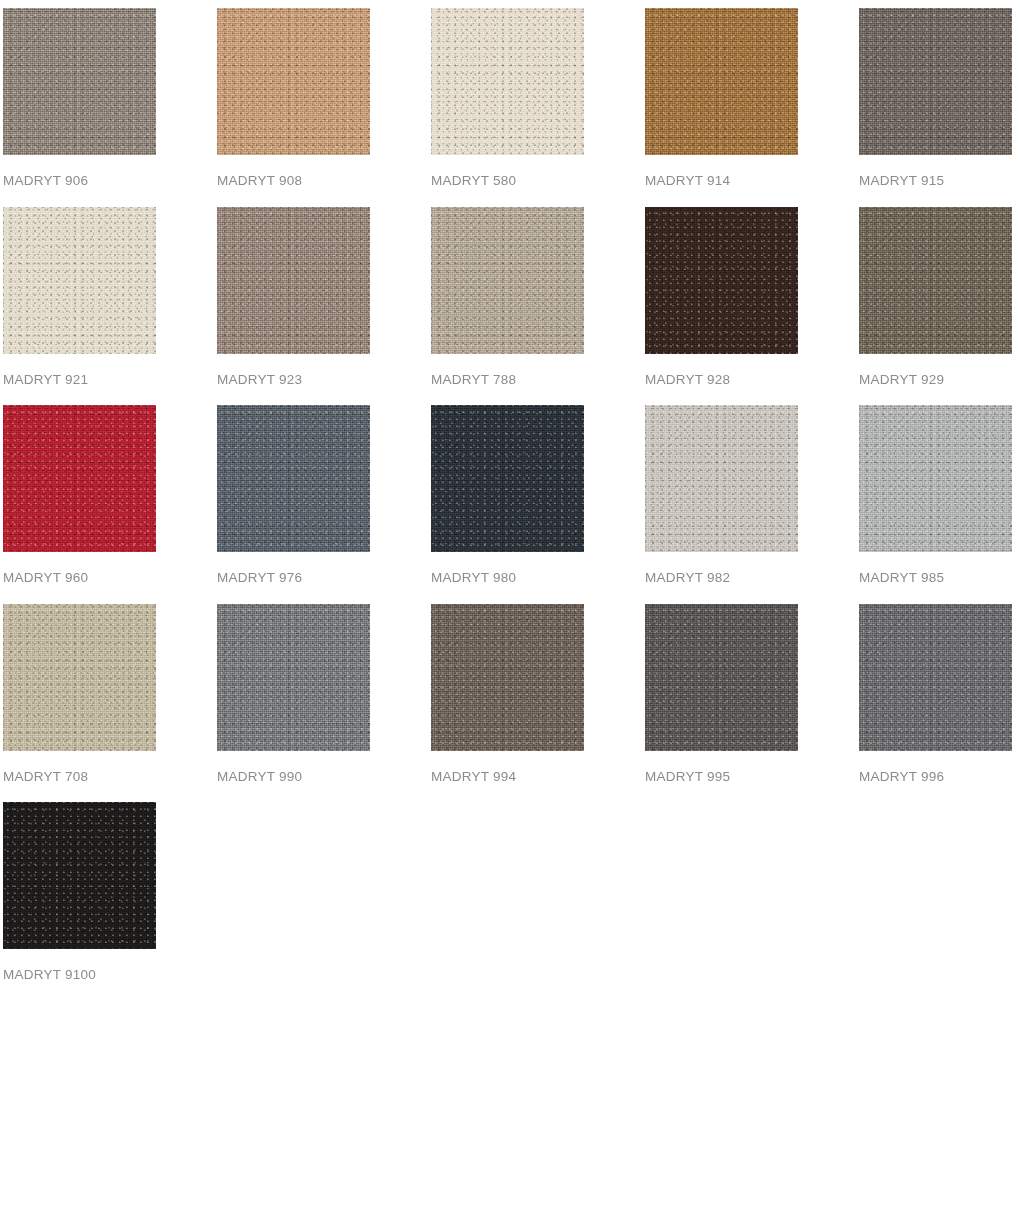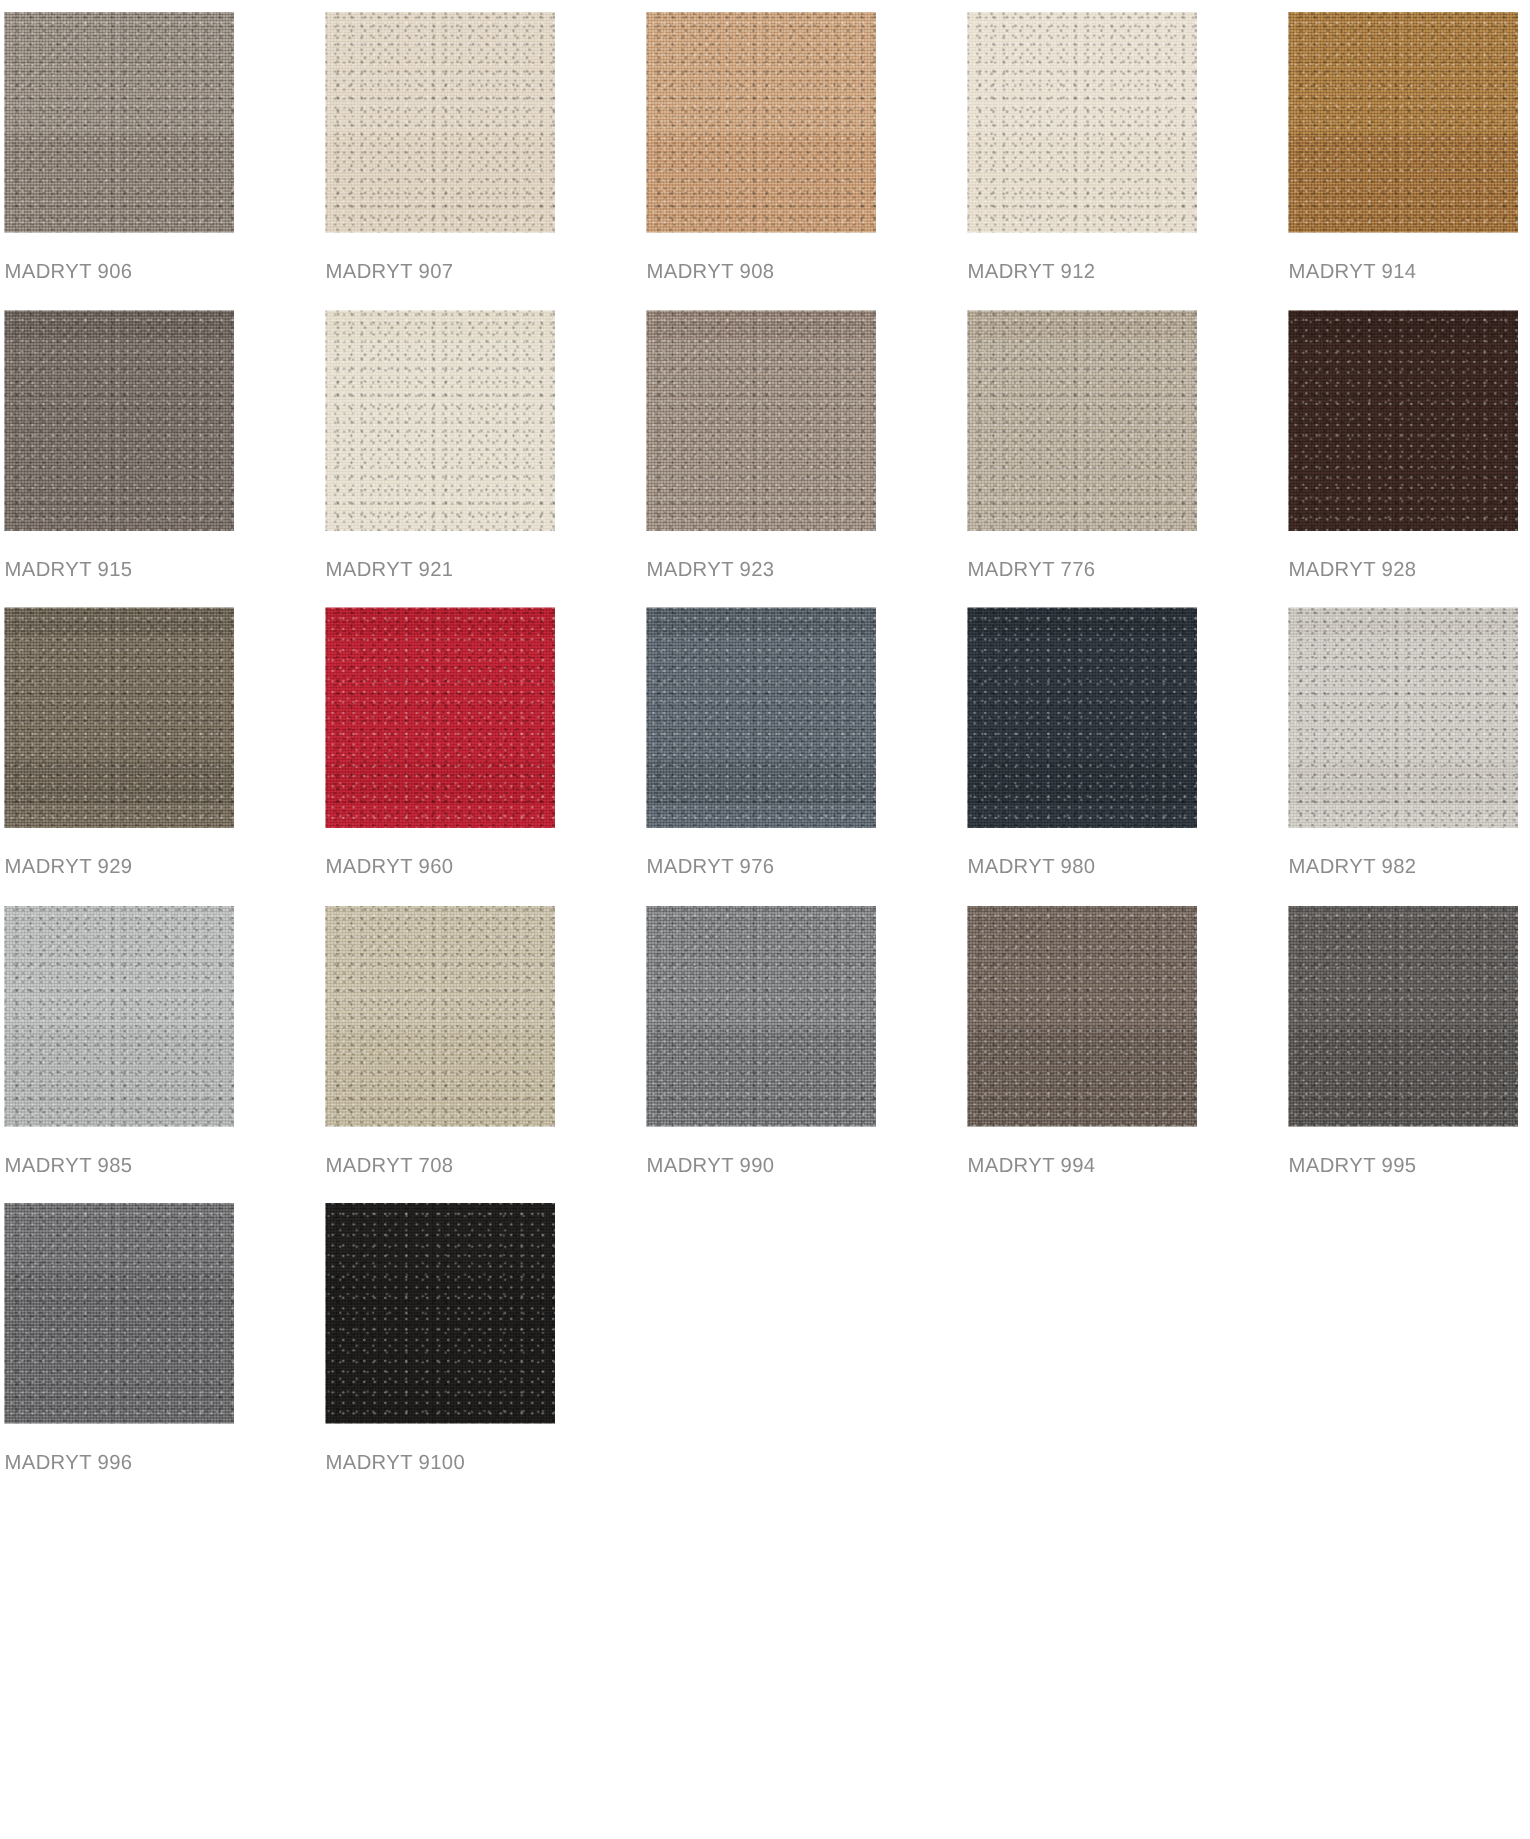--- a/index.html
+++ b/index.html
@@ -85,50 +85,46 @@
 </style>
 </head>
 <body>
 
 <main id="swatch-grid">
     <div class="swatch-card">
       <div class="swatch-tile" style="background-color: rgb(142, 131, 121);"></div>
       <span class="swatch-label">MADRYT 906</span>
     </div>
     <div class="swatch-card">
-      <div class="swatch-tile" style="background-color: rgb(222, 210, 192);"></div>
-      <span class="swatch-label">MADRYT 907</span>
-    </div>
-    <div class="swatch-card">
       <div class="swatch-tile" style="background-color: rgb(198, 155, 118);"></div>
       <span class="swatch-label">MADRYT 908</span>
     </div>
     <div class="swatch-card">
       <div class="swatch-tile" style="background-color: rgb(230, 221, 205);"></div>
-      <span class="swatch-label">MADRYT 912</span>
+      <span class="swatch-label">MADRYT 580</span>
     </div>
     <div class="swatch-card">
       <div class="swatch-tile" style="background-color: rgb(160, 114, 63);"></div>
       <span class="swatch-label">MADRYT 914</span>
     </div>
     <div class="swatch-card">
       <div class="swatch-tile" style="background-color: rgb(111, 102, 96);"></div>
       <span class="swatch-label">MADRYT 915</span>
     </div>
     <div class="swatch-card">
       <div class="swatch-tile" style="background-color: rgb(227, 220, 203);"></div>
       <span class="swatch-label">MADRYT 921</span>
     </div>
     <div class="swatch-card">
       <div class="swatch-tile" style="background-color: rgb(149, 133, 121);"></div>
       <span class="swatch-label">MADRYT 923</span>
     </div>
     <div class="swatch-card">
       <div class="swatch-tile" style="background-color: rgb(179, 167, 149);"></div>
-      <span class="swatch-label">MADRYT 776</span>
+      <span class="swatch-label">MADRYT 788</span>
     </div>
     <div class="swatch-card">
       <div class="swatch-tile" style="background-color: rgb(54, 36, 31);"></div>
       <span class="swatch-label">MADRYT 928</span>
     </div>
     <div class="swatch-card">
       <div class="swatch-tile" style="background-color: rgb(110, 101, 87);"></div>
       <span class="swatch-label">MADRYT 929</span>
     </div>
     <div class="swatch-card">

